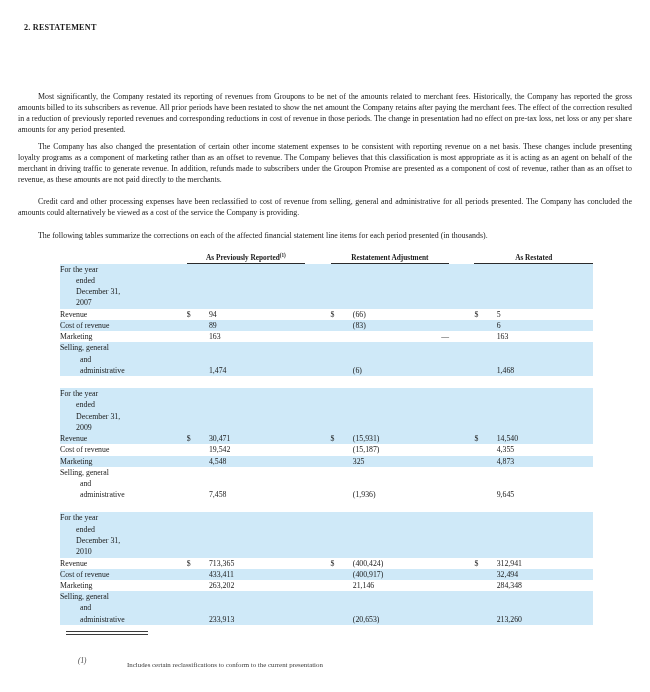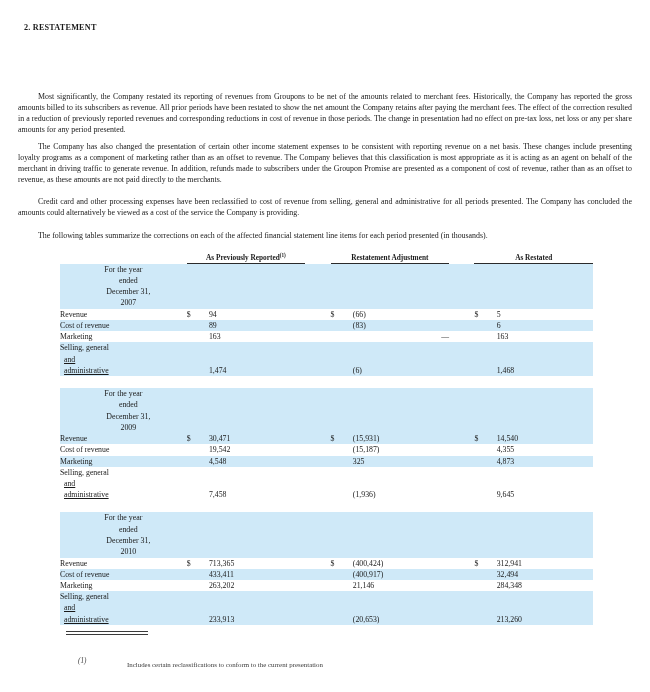--- a/index.html
+++ b/index.html
@@ -86,28 +86,27 @@
   }
 
   .shaded { background: #cfe9f8; }
   .plain  { background: #ffffff; }
 
   .yr-head td {
     font-weight: bold;
     font-size: 7.9px;
     line-height: 11.3px;
     vertical-align: top;
-    text-align: center;
   }
   .yr-head .l1 { padding-left: 0px; }
-  .yr-head .l2 { padding-left: 10px; }
+  .yr-head .l2 { padding-left: 10px; margin-left: 6px; }
 
   .datarow td { height: 11.2px; line-height: 11.2px; }
   .lbl { text-align: left; padding-left: 0px; }
-  .lbl.ind { padding-left: 4px; text-decoration: underline; }
+  .lbl.ind { padding-left: 20px; }
   .cur { text-align: left; padding-left: 6px; }
   .num { text-align: left; padding-right: 4px; }
   .dash { text-align: right; padding-right: 12px; letter-spacing: 0; }
   .spacer-md td { height: 12px; }
 
   .botline {
     position: absolute;
     left: 66px;
     top: 631px;
     width: 82px;

